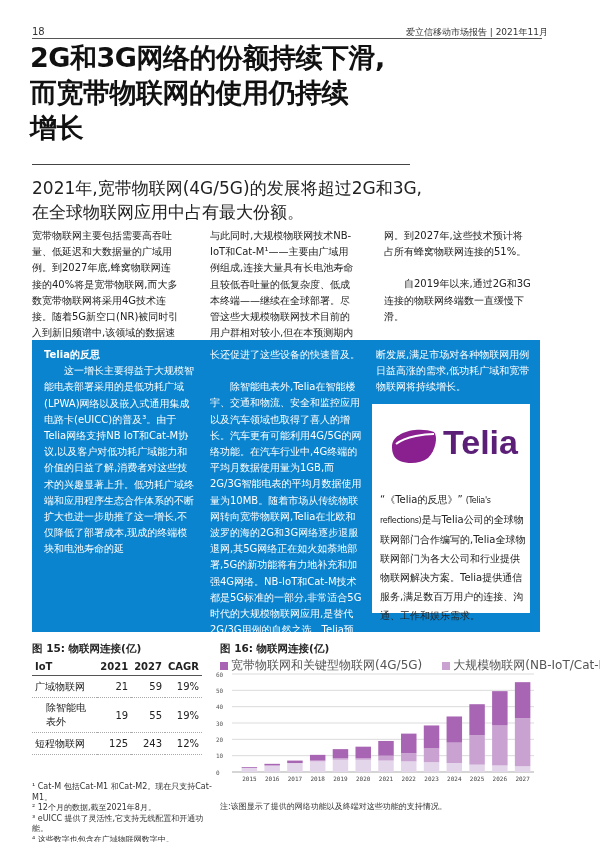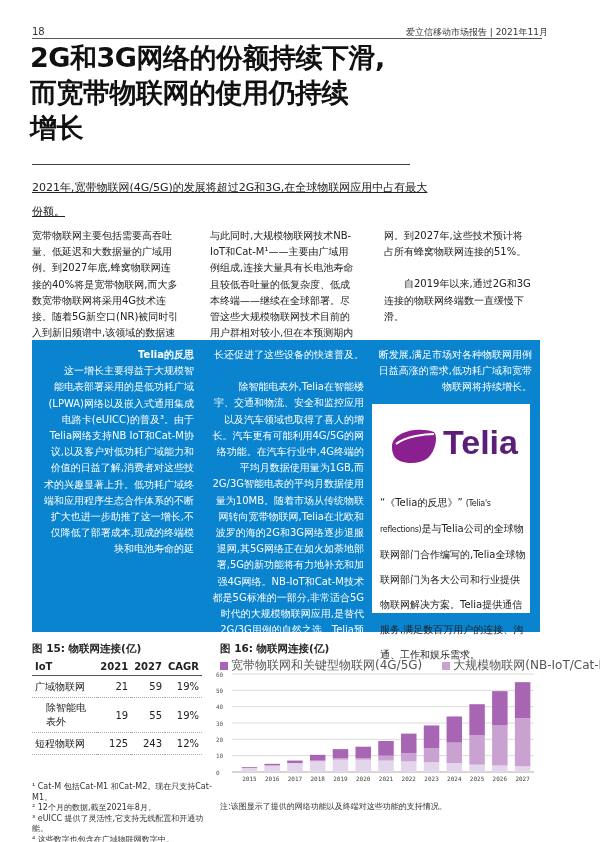--- a/index.html
+++ b/index.html
@@ -5,31 +5,31 @@
   html, body { margin:0; padding:0; background:#fff; }
   body { width:600px; height:842px; position:relative; overflow:hidden;
          font-family:"DejaVu Sans","Liberation Sans",sans-serif; color:#222; }
   .abs { position:absolute; }
   .hdr-num { left:32px; top:26px; font-size:10px; color:#333; }
   .hdr-right { right:52px; top:26px; font-size:9px; color:#333; }
   .hdr-rule { left:32px; top:38px; width:510px; height:1px; background:#555; }
   .title { left:30px; top:40px; width:400px; font-size:27px; font-weight:bold; line-height:35px; color:#111; letter-spacing:-0.5px; }
   .title div { white-space:nowrap; }
   .sub-rule { left:32px; top:164px; width:378px; height:1px; background:#444; }
-  .subtitle { left:32px; top:176px; width:400px; font-size:11px; line-height:24px; color:#222;text-decoration:underline; }
+  .subtitle { left:32px; top:176px; width:400px; font-size:17px; line-height:24px; color:#222; }
   .col { top:228px; width:148px; font-size:10px; line-height:16.2px; color:#222; }
   .col p { margin:0 0 16px 0; }
   .indent { text-indent:2em; }
   .bluebox { left:32px; top:340px; width:508px; height:292px; background:#0a84cf; }
-  .bcol { top:347px; font-size:10px; line-height:16.2px; color:#fff;text-align:right; }
+  .bcol { top:347px; font-size:10px; line-height:16.2px; color:#fff; }
   .bcol p { margin:0 0 16px 0; }
   .btitle { font-weight:bold; }
   .card { left:372px; top:404px; width:158px; height:209px; background:#fff; }
   .logo-text { left:443px; top:423px; font-size:34px; font-weight:bold; color:#5b1f77; font-family:"Liberation Sans",sans-serif; }
-  .card-text { left:380px; top:490px; width:146px; font-size:10px; line-height:25px; color:#222; }
+  .card-text { left:380px; top:490px; width:146px; font-size:10px; line-height:19px; color:#222; }
   .card-text .en { font-size:8px; letter-spacing:-0.3px; }
   .fig15-title { left:32px; top:642px; font-size:10.5px; font-weight:bold; color:#222; }
   table.t15 { position:absolute; left:32px; top:658px; width:170px; border-collapse:collapse; font-size:10px; color:#222; }
   table.t15 th { font-weight:bold; text-align:right; padding:3px 3px; border-bottom:1px solid #555; }
   table.t15 th:first-child { text-align:left; }
   table.t15 td { text-align:right; padding:3px 3px; height:15px; border-bottom:1px dotted #aaa; }
   table.t15 td:first-child { text-align:left; }
   table.t15 tr.sub td:first-child { padding-left:14px; }
   table.t15 tr.total td { font-weight:bold; border-bottom:none; }
   .fn { left:32px; top:782px; font-size:8px; line-height:10.5px; color:#333; width:180px; }

